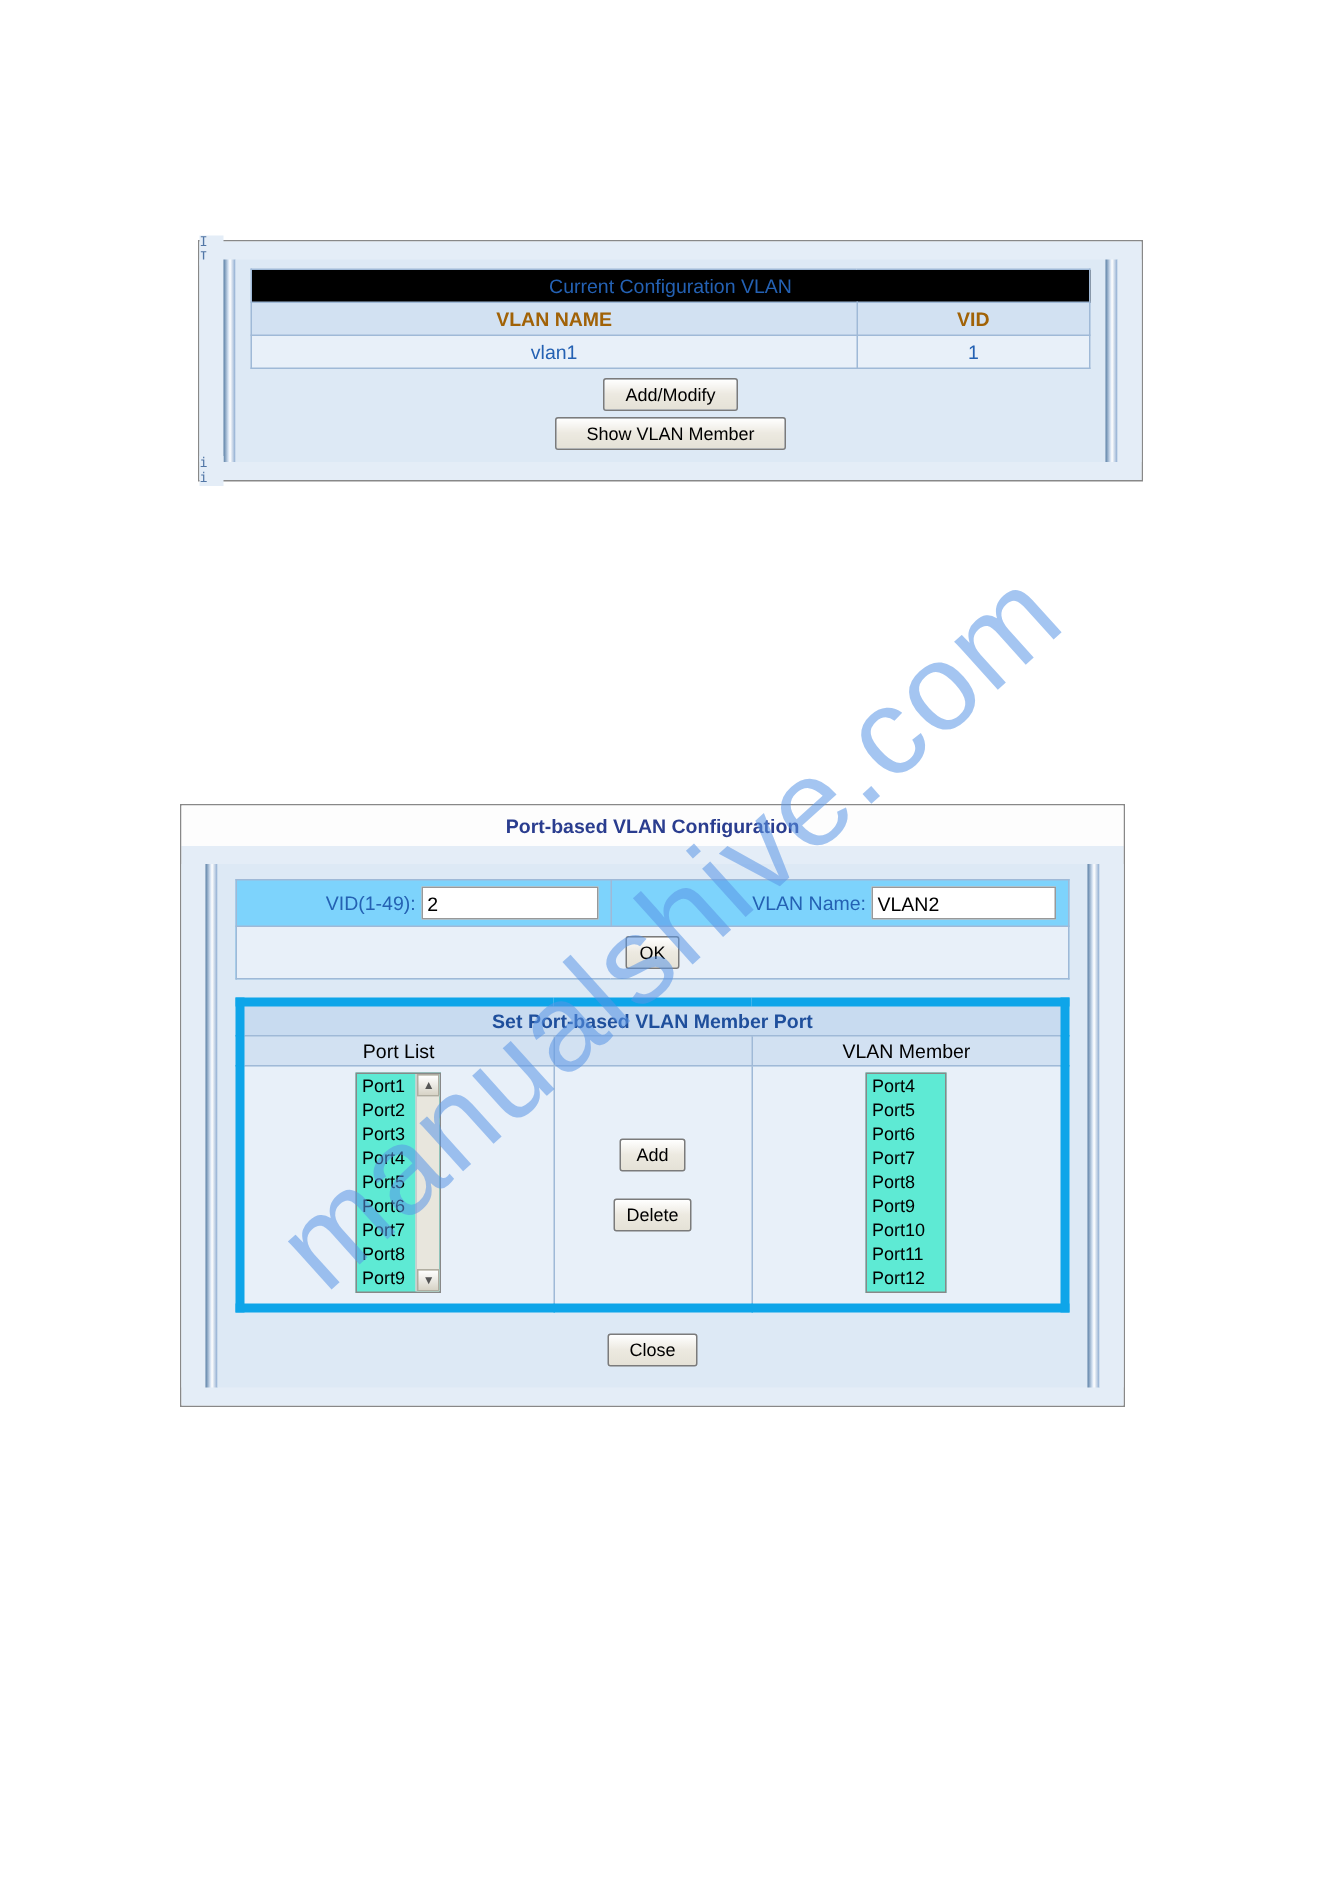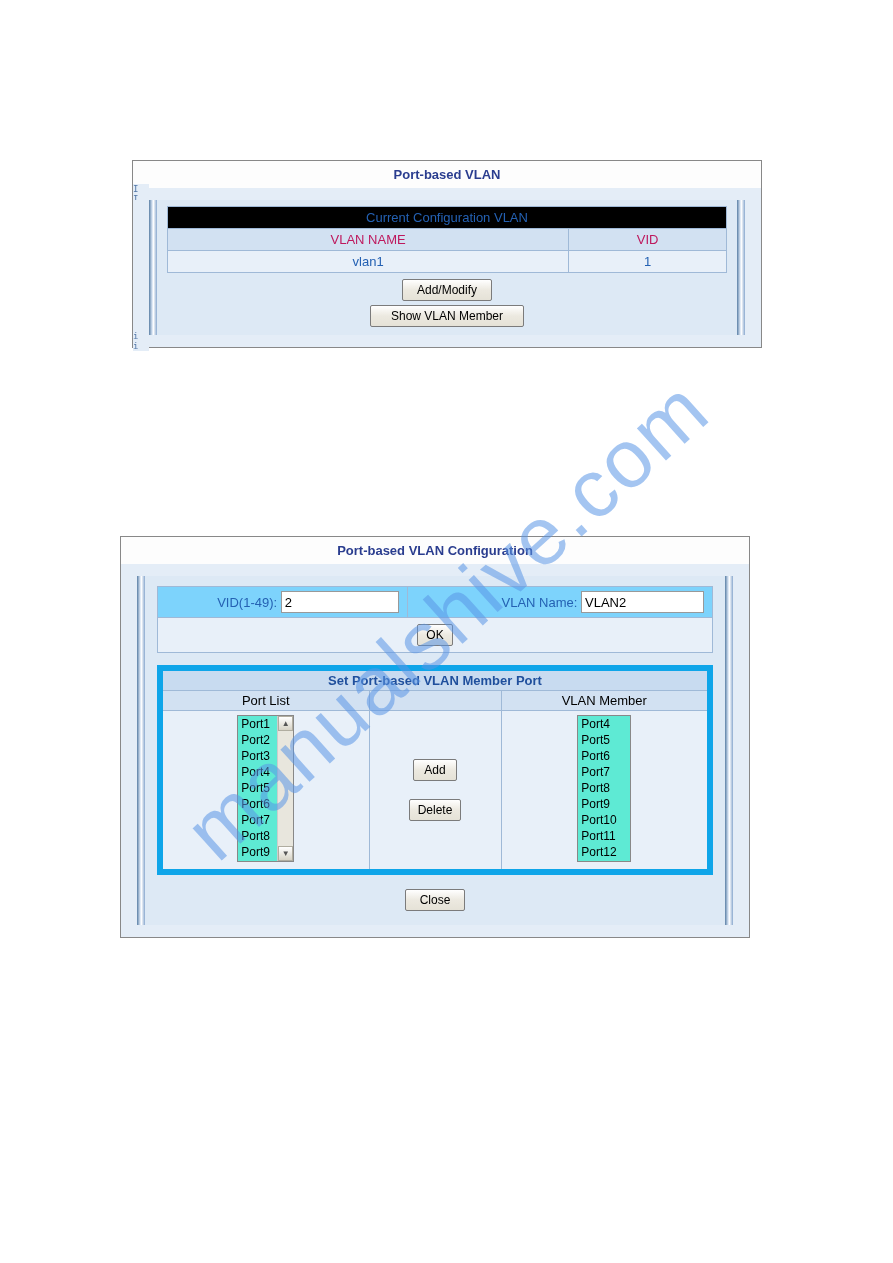--- a/index.html
+++ b/index.html
@@ -107,22 +107,22 @@
     }
     
     .tbl td, .tbl th {
       border: 1px solid #9fb9d7;
       text-align: center;
       padding: 3px 6px;
     }
     
     .tbl th {
       background: #d2e1f2;
-      color: #be185d;
-      font-weight: normal;
+      color: #a16207;
+      font-weight: bold;
     }
     
     .tbl .section-head {
       background: #000000;
       color: #2461b3;
     }
     
     .tbl .data-cell {
       color: #2461b3;
       background: #e8f0f9;
@@ -290,21 +290,20 @@
       z-index: 10;
       letter-spacing: 2px;
     }
   </style>
 </head>
 <body>
 
 <div class="watermark">manualshive.com</div>
 
 <div class="panel-container panel1">
-  <div class="panel-title">Port-based  VLAN</div>
   <div class="frame-wrap">
     <div class="cyl-top">
       <div class="mark">I I</div>
       <div class="cyl-end-left"></div>
       <div class="cyl-body"></div>
       <div class="cyl-end-right"></div>
       <div class="mark"></div>
     </div>
     <div class="pillar-row">
       <div class="mark" style="width:16px;background:#e4edf7"></div>

